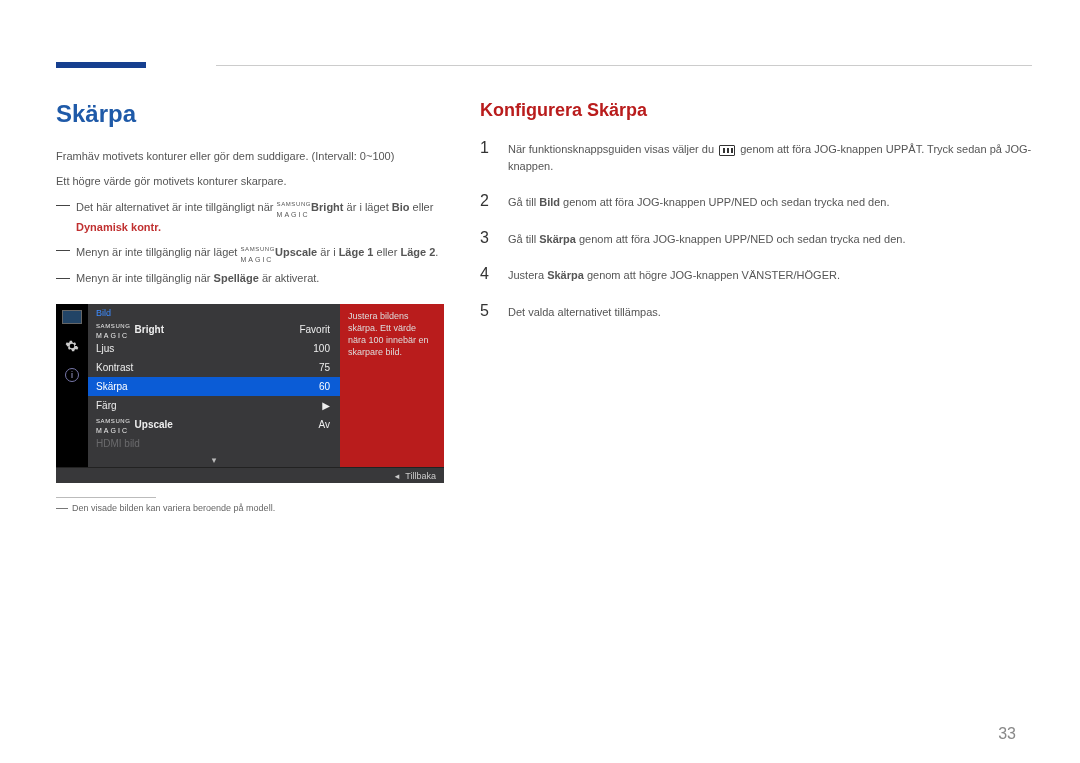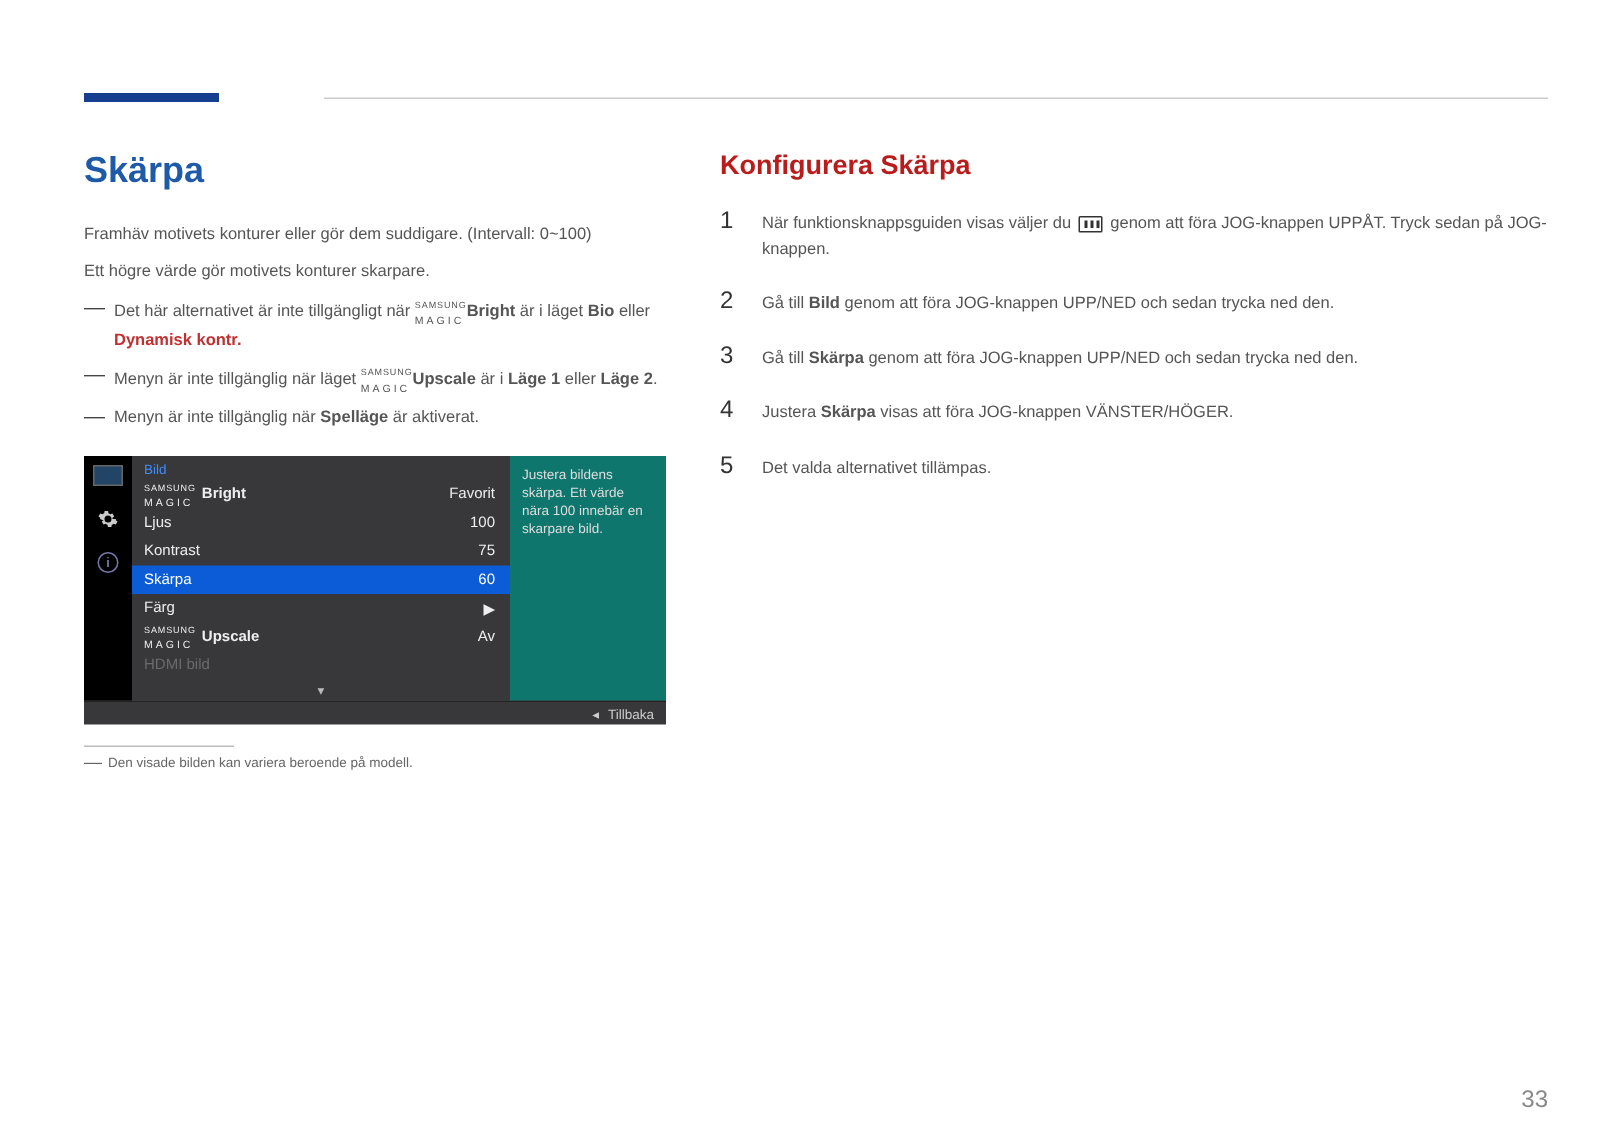--- a/index.html
+++ b/index.html
@@ -112,21 +112,21 @@
     padding:3px 10px 3px 8px;
     color:#eee;
     font-size:10px;
     height:19px;
   }
   .osd-row.sel { background:#0b5cd6; color:#fff; }
   .osd-row.dim { color:#6a6a6c; }
   .osd-row .rlabel { display:flex; align-items:center; gap:4px;}
   .osd-desc {
     width: 104px;
-    background:#0f766e;
+    background:#b91c1c;
     padding:6px 8px;
     font-size:9px;
     line-height:1.35;
     color:#ddd;
   }
   .osd-footer{
     width:388px;height:16px;background:#38383a;border-top:1px solid #222;
     display:flex;justify-content:flex-end;align-items:center;padding-right:8px;
     font-size:9px;color:#ccc;gap:6px;
   }
@@ -134,21 +134,21 @@
   .footnote-rule{ width:100px; border-top:1px solid #bbb; margin:14px 0 4px;}
   .footnote{font-size:9px;color:#666;line-height:1.4;display:flex;gap:4px;}
   .footnote .dash{font-size:12px;line-height:1;}
 
   
   .step { display:flex; gap:14px; margin-bottom:18px; align-items:flex-start;}
   .step .num { color:#333; font-size:16px; min-width:14px; font-weight:400; }
   .step .txt { flex:1; line-height:1.5; padding-top:2px;}
   .il-icon { display:inline-block; vertical-align:middle; width:16px;height:11px;border:1.5px solid #333;border-radius:1px;margin:0 2px;position:relative;}
   .il-icon::before{content:"";position:absolute;left:3px;top:2px;width:2px;height:5px;background:#333;box-shadow:4px 0 0 #333, 8px 0 0 #333;}
-  .pagenum{position:absolute;right:48px;bottom:20px;color:#888;font-size:16px;}
+  .pagenum{position:absolute;right:64px;bottom:20px;color:#888;font-size:16px;}
 </style>
 </head>
 <body>
 
 <div class="topbar">
   <div class="accent"></div>
   <div class="rule"></div>
 </div>
 
 <div class="columns">
@@ -279,21 +279,21 @@
     <div class="step">
       <div class="num">3</div>
       <div class="txt">
         <span>Gå till </span><span class="b">Skärpa</span><span> genom att föra JOG-knappen UPP/NED och sedan trycka ned den.</span>
       </div>
     </div>
 
     <div class="step">
       <div class="num">4</div>
       <div class="txt">
-        <span>Justera </span><span class="b">Skärpa</span><span> visas att föra JOG-knappen VÄNSTER/HÖGER.</span>
+        <span>Justera </span><span class="b">Skärpa</span><span> genom att högre JOG-knappen VÄNSTER/HÖGER.</span>
       </div>
     </div>
 
     <div class="step">
       <div class="num">5</div>
       <div class="txt">Det valda alternativet tillämpas.</div>
     </div>
   </div>
 </div>
 

